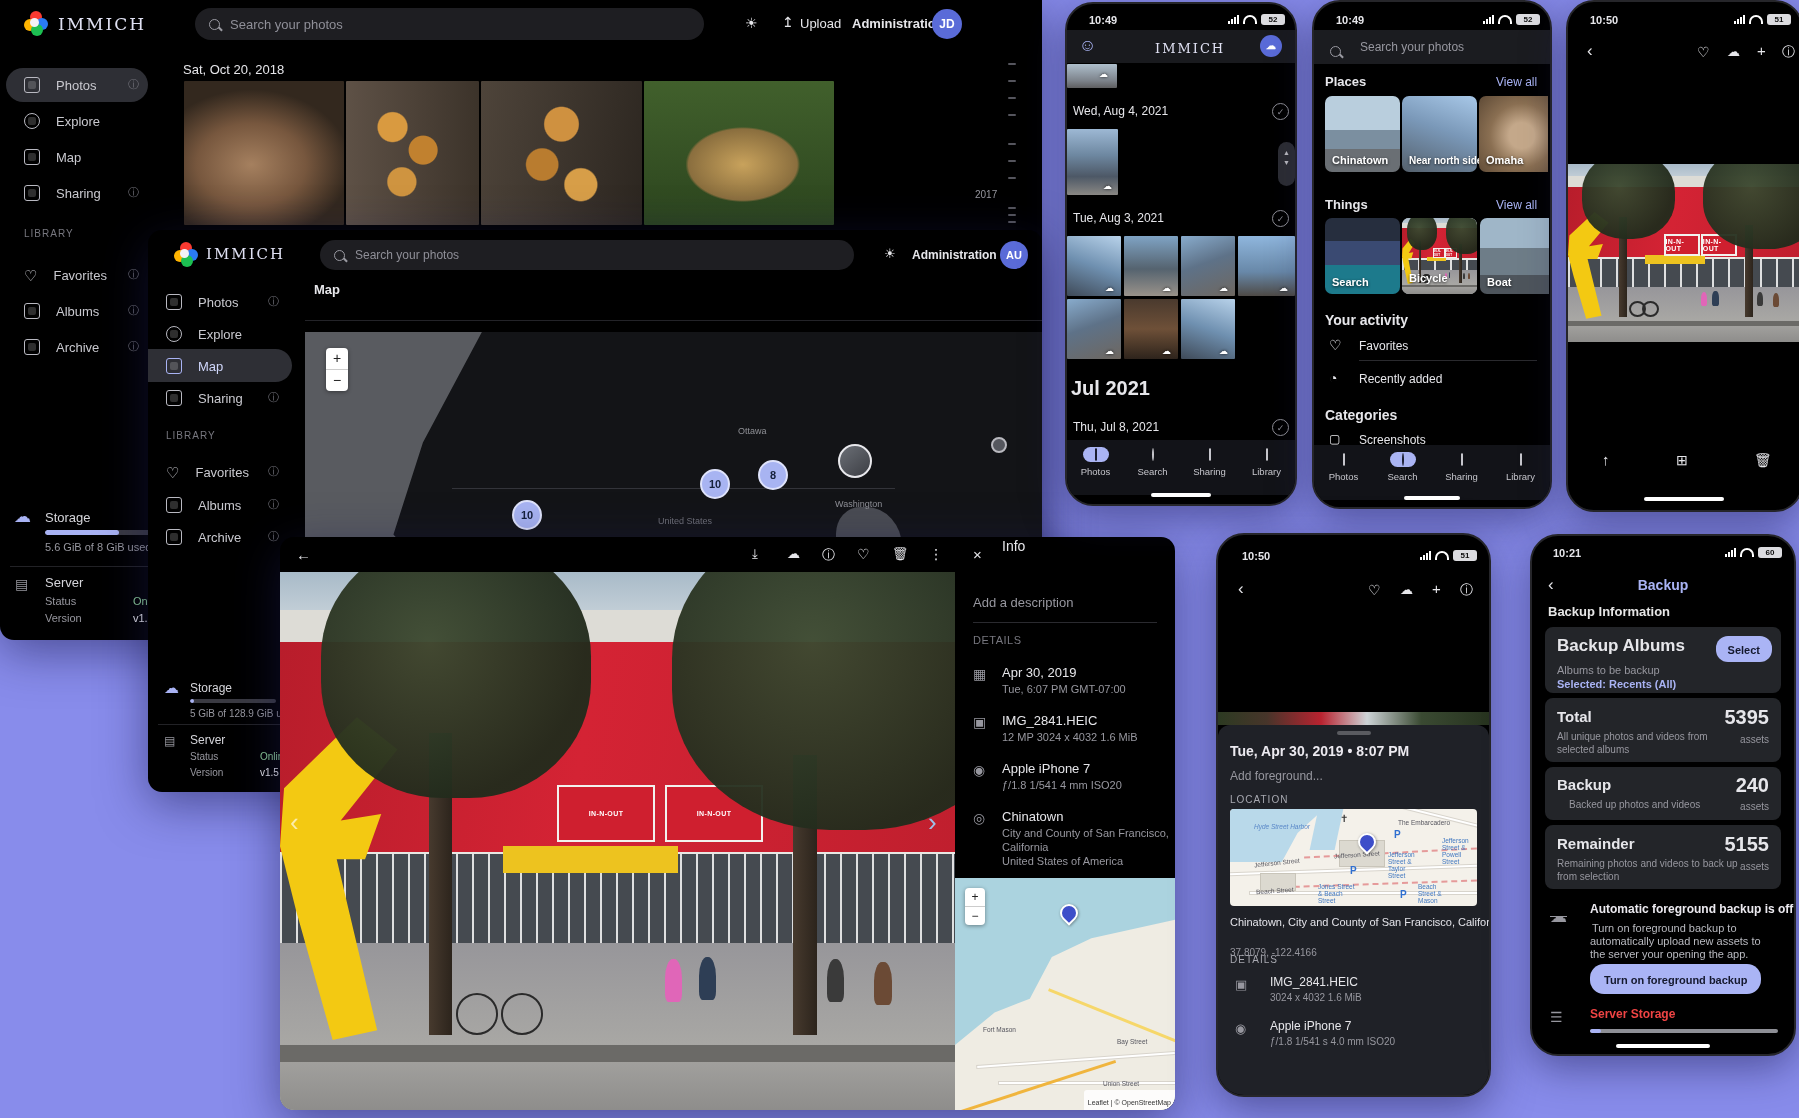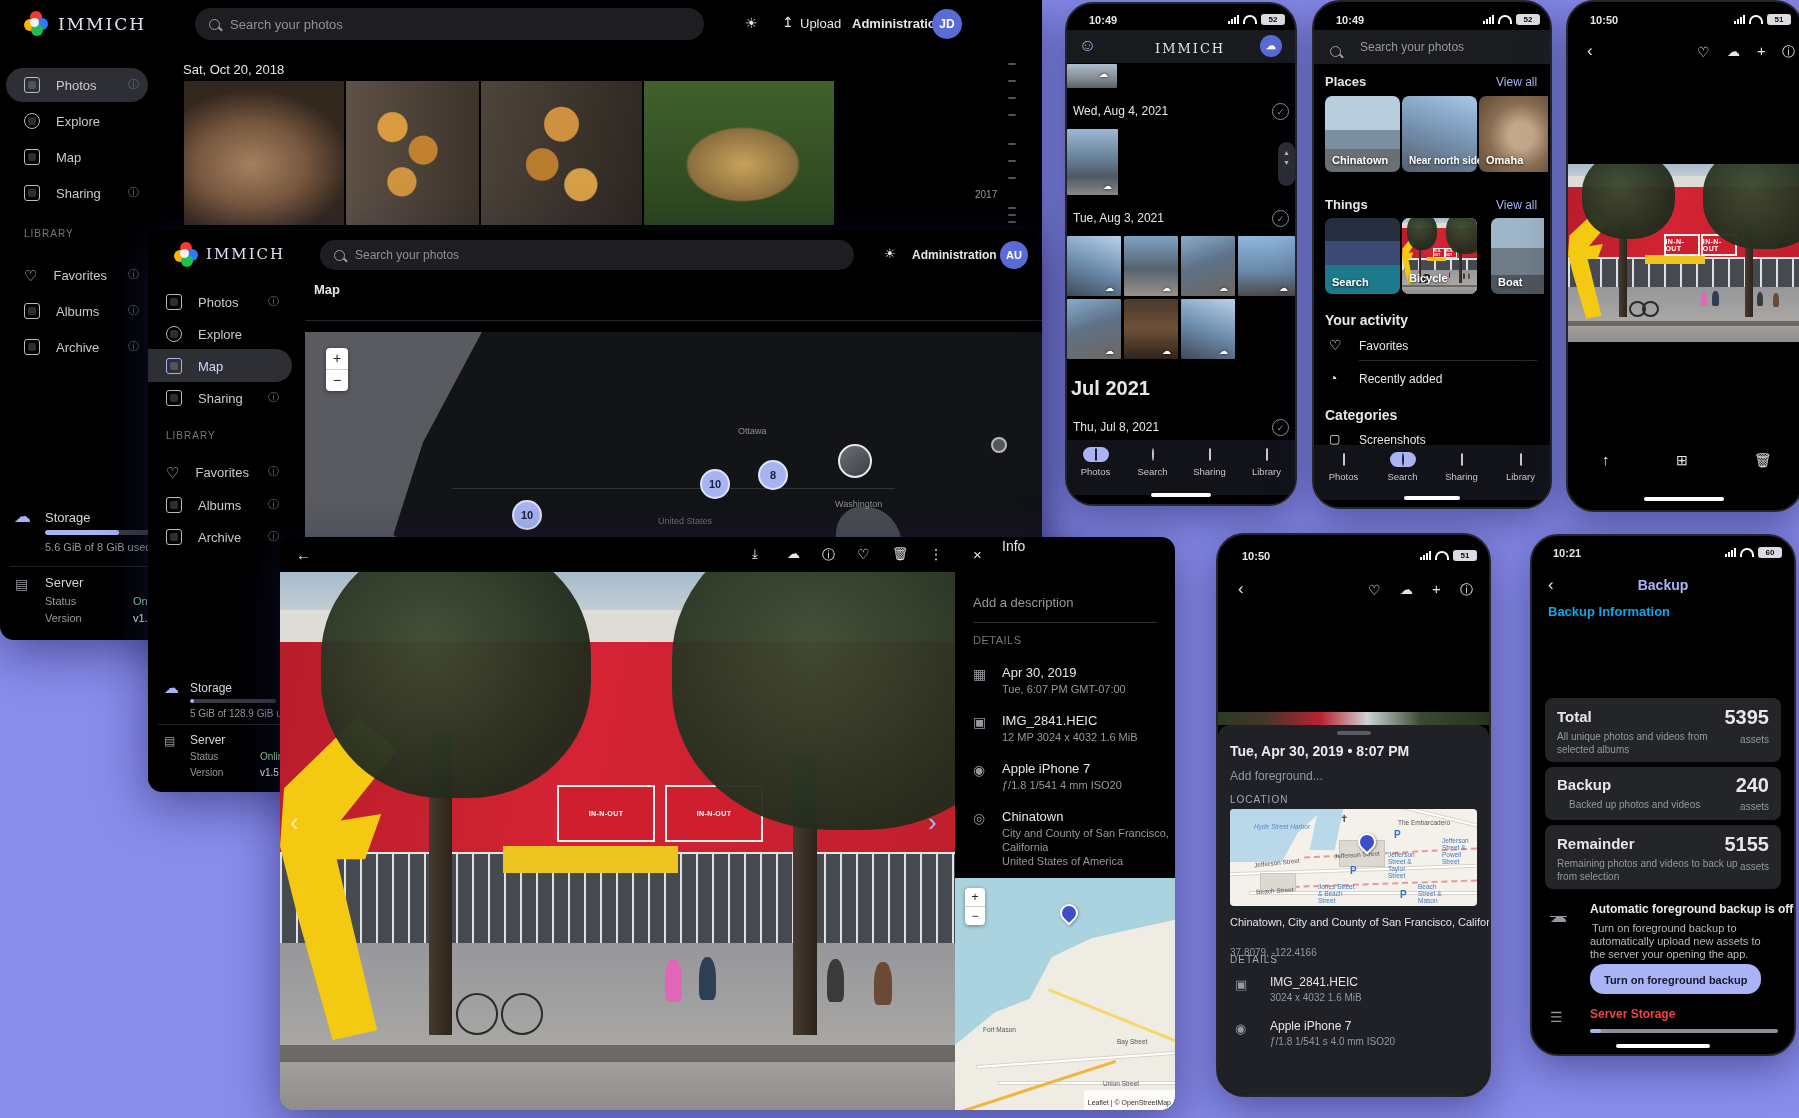--- a/index.html
+++ b/index.html
@@ -493,21 +493,21 @@
   <div class="sc-trunk sc-k2"></div>
   <div class="sc-can sc-c1"></div>
   <div class="sc-can sc-c2"></div>
   <div class="sc-bike"></div>
   <div class="sc-fig sc-f1"></div>
   <div class="sc-fig sc-f2"></div>
   <div class="sc-fig sc-f3"></div>
   <div class="sc-fig sc-f4"></div>
 </div>
     <span class="card-label abs" style="left:95px;top:270px;bottom:auto">Bicycle</span>
-    <div class="thumb thg3" style="left:177px;top:216px;width:53px;height:76px;border-radius:7px 0 0 7px">
+    <div class="thumb thg3" style="left:166px;top:216px;width:69px;height:76px;border-radius:7px 0 0 7px">
       <span class="card-label">Boat</span>
       </div>
 
     <div class="t f14 b w" style="left:11px;top:310px">Your activity</div>
     <span class="gi gi-heart f14 w" style="left:15px;top:336px"></span>
     <div class="t f12 w" style="left:45px;top:337px">Favorites</div>
     <div class="abs" style="left:45px;top:358px;width:178px;height:1px;background:#2a2a2e"></div>
     <span class="gi gi-clock f14 w" style="left:15px;top:369px"></span>
     <div class="t f12 w" style="left:45px;top:370px">Recently added</div>
 
@@ -652,22 +652,29 @@
           <i style="height:3px"></i>
           <i style="height:5px"></i>
           <i style="height:7px"></i>
           <i style="height:9px"></i>
         </span>
       <span class="wifi"></span>
       <span class="batt">60</span>
     </div>
     <span class="gi gi-cl f17 w" style="left:16px;top:40px"></span>
     <div class="t f14 b acc" style="left:0;top:41px;width:262px;text-align:center">Backup</div>
-    <div class="t f13 b" style="left:16px;top:68px;color:#0ea5e9">Backup Information</div>
-
+    <div class="t f13 b" style="left:16px;top:68px;color:#e5e5e5">Backup Information</div>
+
+    <div class="abs" style="left:13px;top:91px;width:236px;height:66px;background:#232529;border-radius:8px">
+      <div class="t f17 b w" style="left:12px;top:9px">Backup Albums</div>
+      <div class="abs" style="right:9px;top:9px;background:#aab4f5;border-radius:12px;padding:4px 12px">
+        <span class="f11 b bk" style="position:static">Select</span></div>
+      <div class="t f11 g" style="left:12px;top:37px">Albums to be backup</div>
+      <div class="t f11 b acc" style="left:12px;top:51px">Selected: Recents (All)</div>
+    </div>
 
     <div class="abs" style="left:13px;top:162px;width:236px;height:64px;background:#232529;border-radius:8px">
       <div class="t f15 b w" style="left:12px;top:10px">Total</div>
       <div class="t f20 b w" style="right:12px;top:7px">5395</div>
       <div class="t f10 g" style="left:12px;top:33px">All unique photos and videos from</div>
       <div class="t f10 g" style="left:12px;top:46px">selected albums</div>
       <div class="t f10 g" style="right:12px;top:36px">assets</div>
     </div>
 
     <div class="abs" style="left:13px;top:231px;width:236px;height:53px;background:#232529;border-radius:8px">

